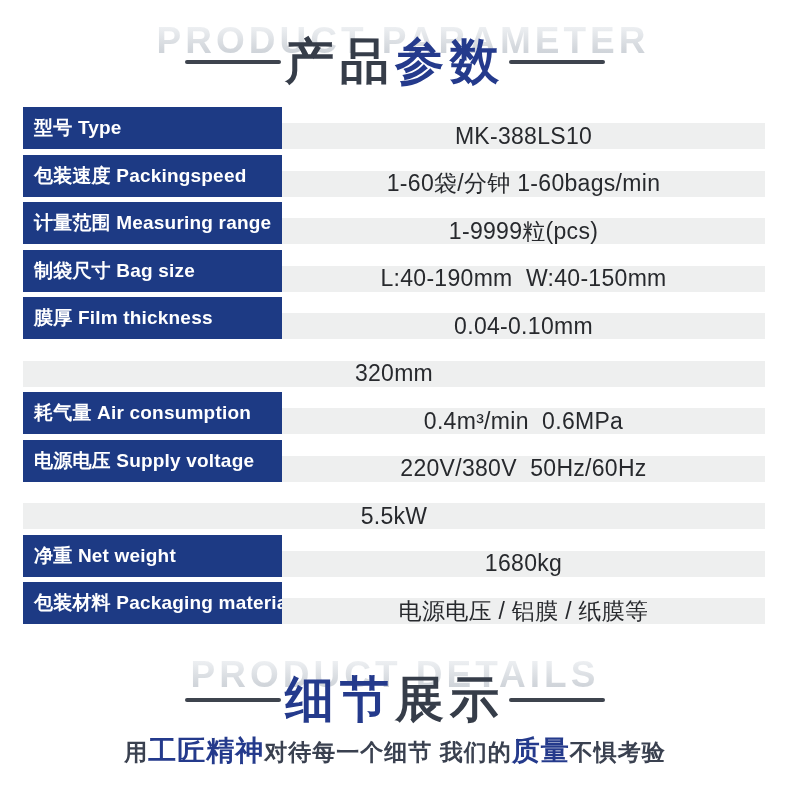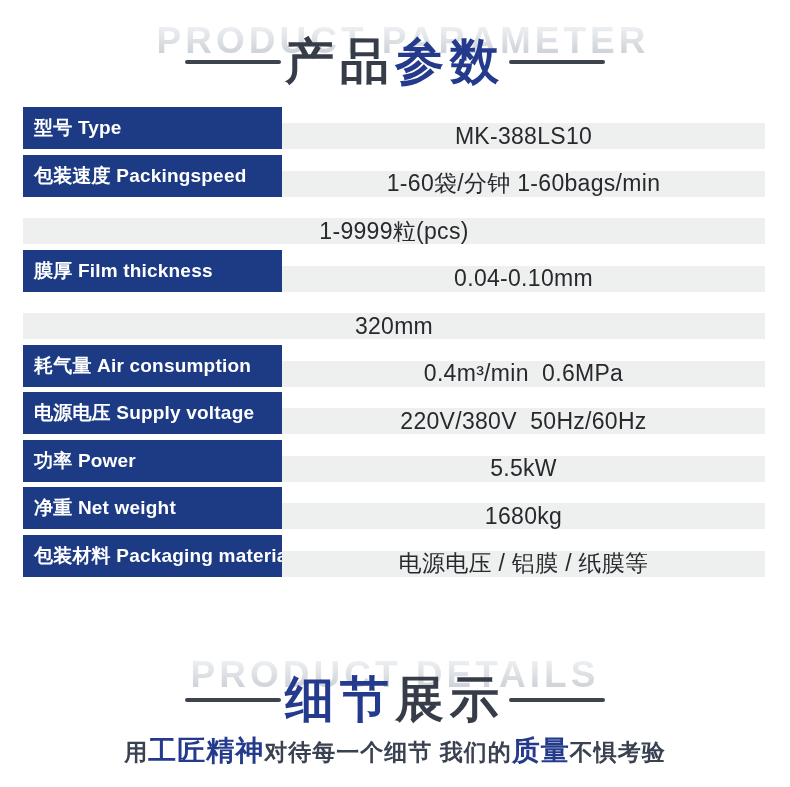--- a/index.html
+++ b/index.html
@@ -79,39 +79,43 @@
   <div class="spec-table">
     <div class="row">
       <div class="cell label">型号 Type</div>
       <div class="cell value">MK-388LS10</div>
     </div>
     <div class="row">
       <div class="cell label">包装速度 Packingspeed</div>
       <div class="cell value">1-60袋/分钟 1-60bags/min</div>
     </div>
     <div class="row">
+      <div class="cell label">计量范围 Measuring range</div>
       <div class="cell value">1-9999粒(pcs)</div>
+    </div>
+    <div class="row">
+      <div class="cell label">制袋尺寸 Bag size</div>
+      <div class="cell value">L:40-190mm  W:40-150mm</div>
     </div>
     <div class="row">
       <div class="cell label">膜厚 Film thickness</div>
       <div class="cell value">0.04-0.10mm</div>
     </div>
     <div class="row">
       <div class="cell value">320mm</div>
     </div>
     <div class="row">
       <div class="cell label">耗气量 Air consumption</div>
       <div class="cell value">0.4m³/min  0.6MPa</div>
     </div>
     <div class="row">
       <div class="cell label">电源电压 Supply voltage</div>
       <div class="cell value">220V/380V  50Hz/60Hz</div>
     </div>
     <div class="row">
-      <div class="cell label">功率 Power</div>
       <div class="cell value">5.5kW</div>
     </div>
     <div class="row">
       <div class="cell label">净重 Net weight</div>
       <div class="cell value">1680kg</div>
     </div>
     <div class="row">
       <div class="cell label">包装材料 Packaging material</div>
       <div class="cell value">电源电压 / 铝膜 / 纸膜等</div>
     </div>

